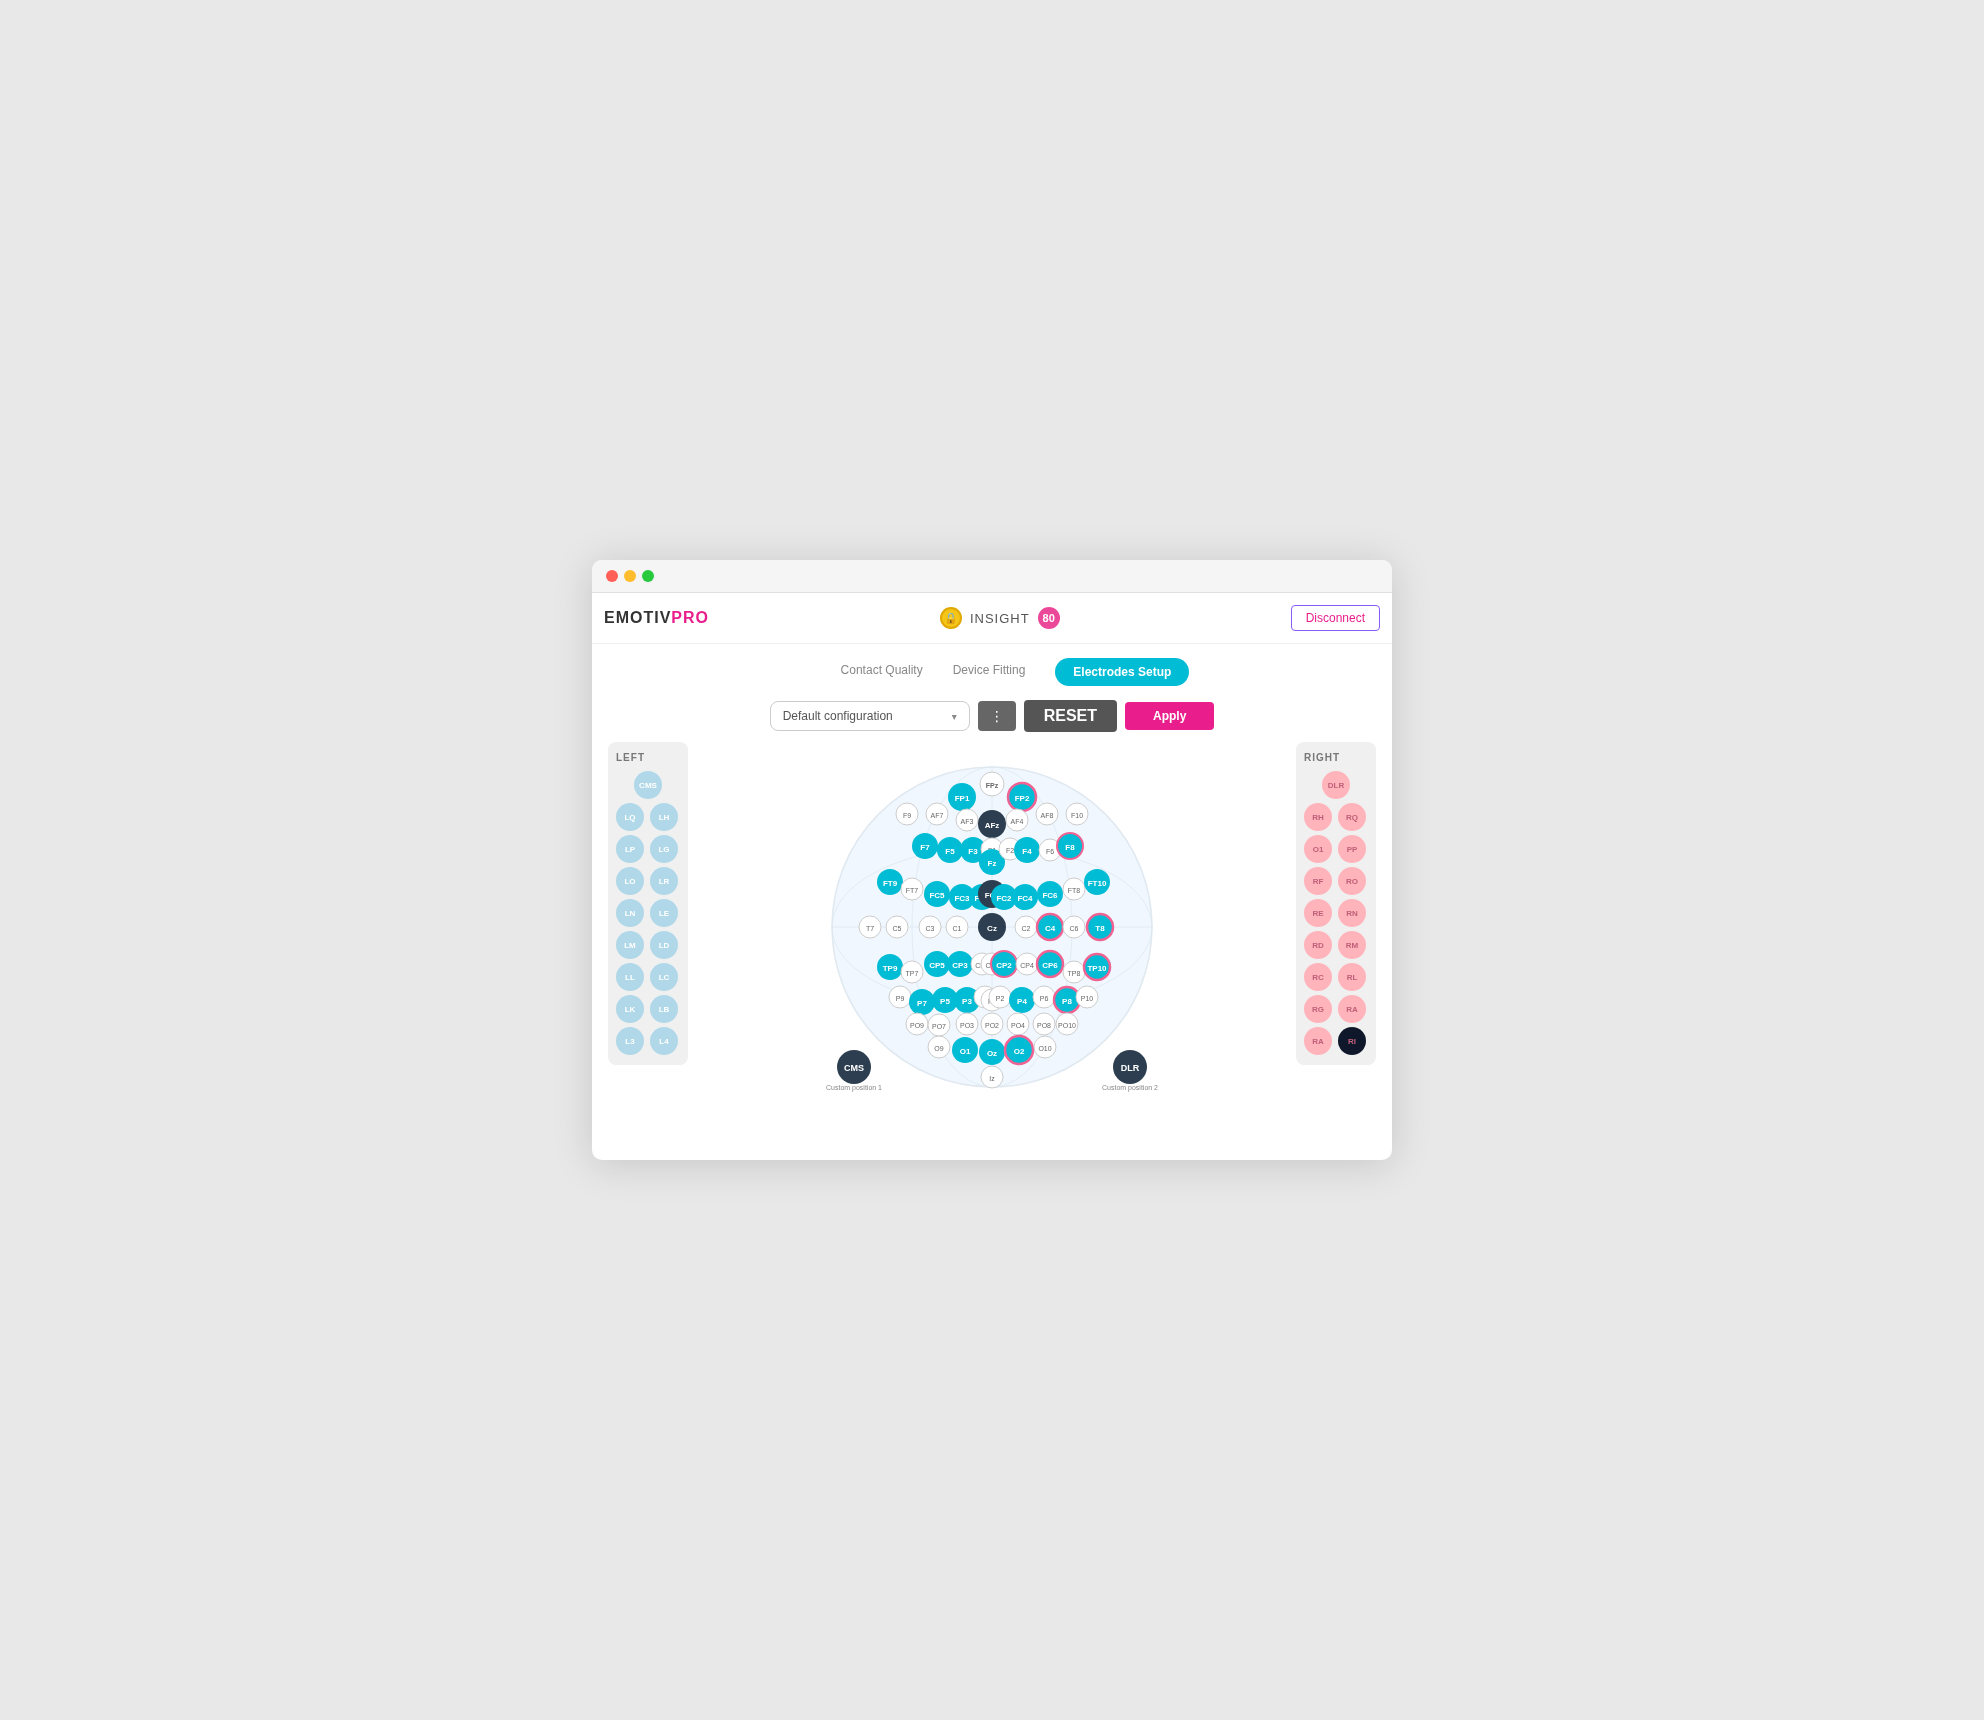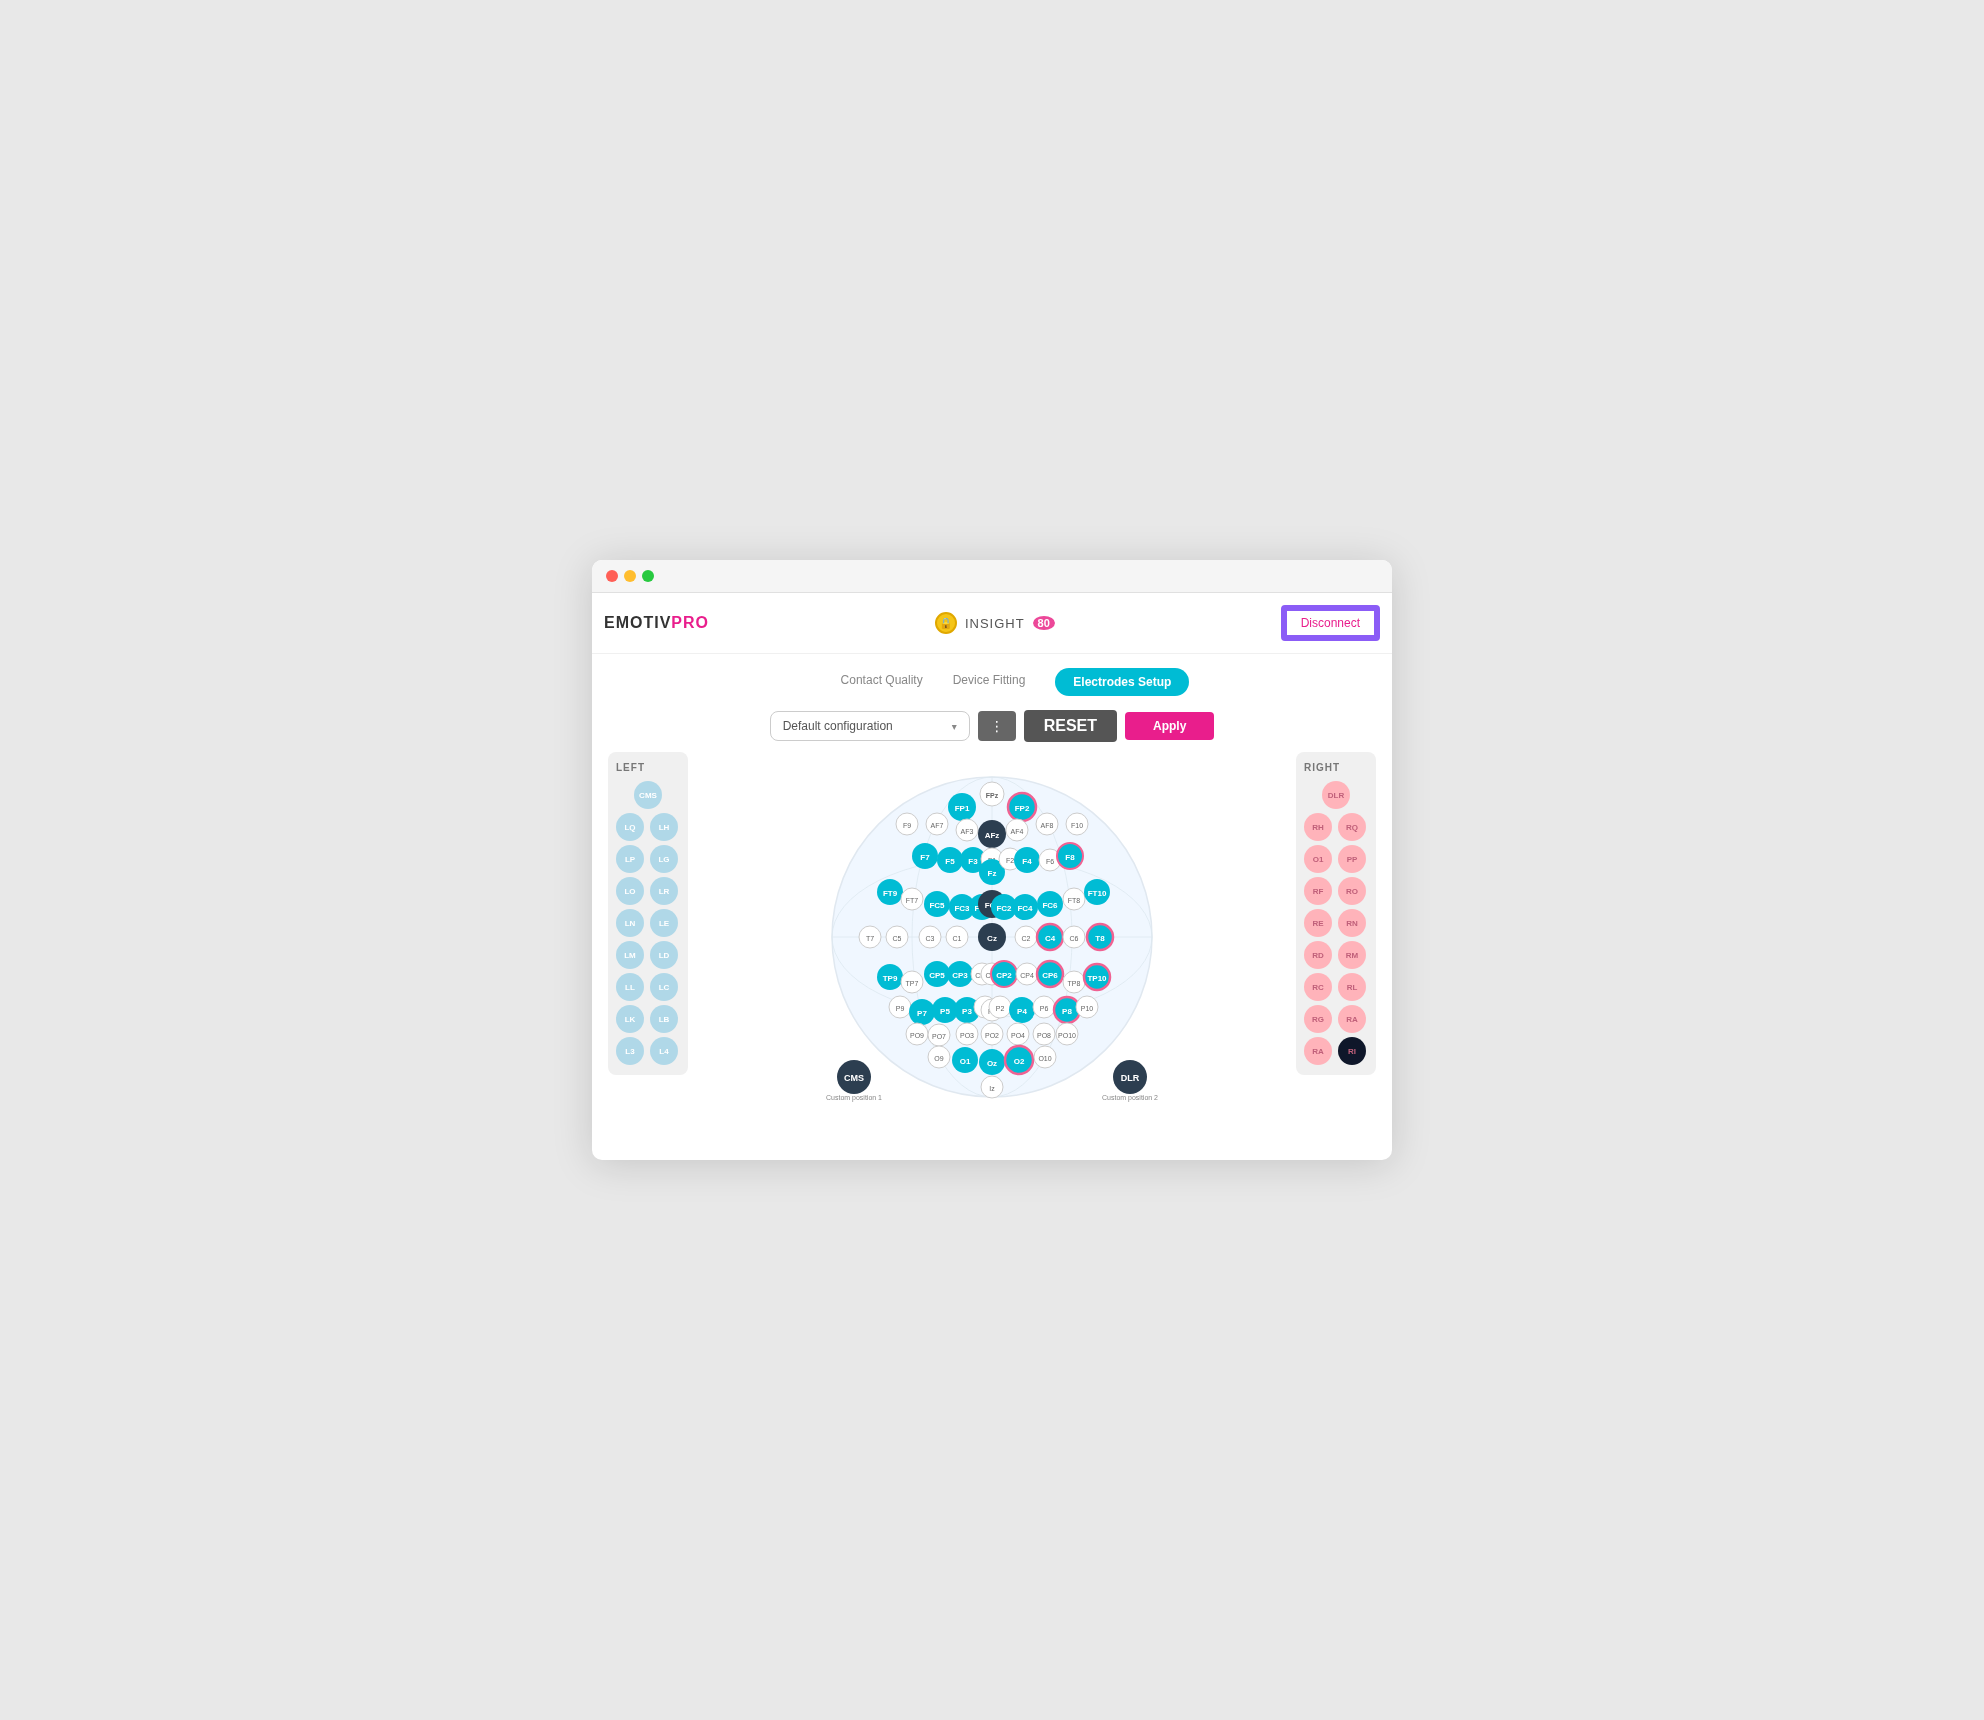--- a/index.html
+++ b/index.html
@@ -64,26 +64,26 @@
     .insight-label {
       font-size: 13px;
       font-weight: 400;
       color: #555;
       letter-spacing: 1px;
     }
     .insight-badge {
       background: #ec4899;
       color: #fff;
       border-radius: 50%;
-      width: 22px; height: 14px;
+      width: 22px; height: 22px;
       display: flex; align-items: center; justify-content: center;
       font-size: 11px; font-weight: bold;
     }
     .disconnect-btn {
-      border: 6px solid #8b5cf6;
+      border: 1px solid #8b5cf6;
       color: #e91e8c;
       background: transparent;
       padding: 5px 14px;
       border-radius: 4px;
       font-size: 12px;
       cursor: pointer;
     }
     .nav-tabs {
       display: flex;
       align-items: center;

